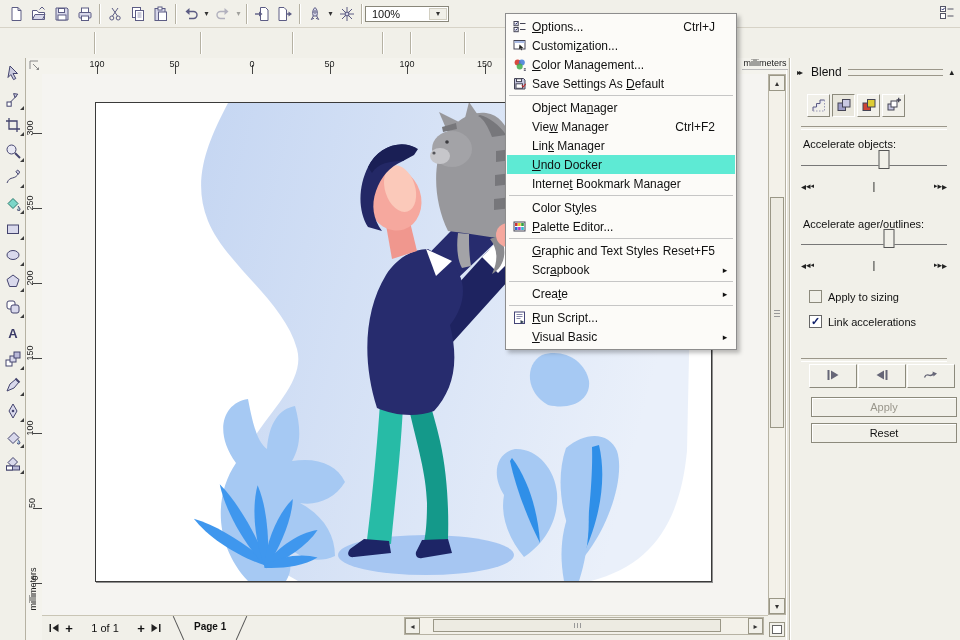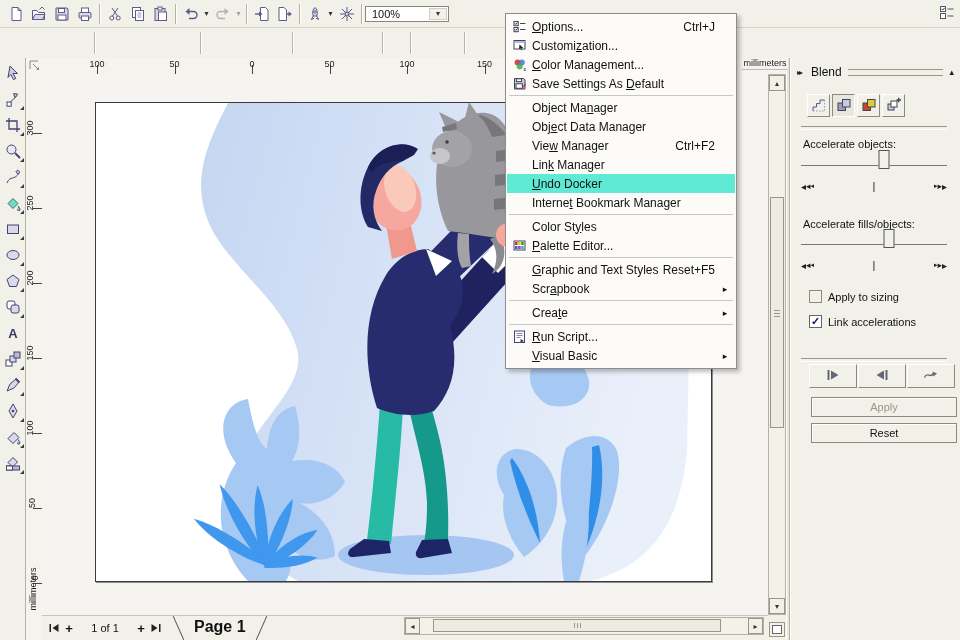--- a/index.html
+++ b/index.html
@@ -83,21 +83,21 @@
   .hthumb{position:absolute;top:1px;height:13px;background:#edebe2;border:1px solid #9a9786;box-sizing:border-box;}
   .hthumb .grip{position:absolute;top:3px;bottom:3px;left:50%;width:7px;margin-left:-3px;
         background:repeating-linear-gradient(to right,#999 0 1px,transparent 1px 3px);}
   
   .statusbar{position:absolute;left:42px;top:615px;width:726px;height:25px;background:#f1f0e9;
              border-top:1px solid #c9c5b5;display:flex;align-items:center;box-sizing:border-box;}
   .navbtn{width:16px;height:16px;display:flex;align-items:center;justify-content:center;flex:none;}
   .navplus{width:14px;text-align:center;font-weight:bold;font-size:13px;flex:none;}
   .pageind{width:58px;text-align:center;font-size:11px;flex:none;}
   .pagetab{position:relative;margin-left:10px;height:24px;line-height:22px;padding:0 20px;
-           font-weight:bold;font-size:16px;flex:none;}
+           font-weight:bold;font-size:10px;flex:none;}
   .pagetab .edge{position:absolute;top:-1px;width:1px;height:26px;background:#555;}
   .pagetab .edge.l{left:4px;transform:rotate(-24deg);}
   .pagetab .edge.r{right:4px;transform:rotate(24deg);}
   
   .splitter{position:absolute;left:786px;top:58px;width:4px;height:582px;background:#e9e7de;
             border-left:1px solid #fff;border-right:1px solid #b6b2a3;box-sizing:border-box;}
   .docker{position:absolute;left:790px;top:58px;width:170px;height:582px;background:#f1f0e9;
           border-left:1px solid #fff;box-sizing:border-box;}
   .dk-title{position:absolute;left:0;top:4px;width:100%;height:20px;display:flex;align-items:center;padding:0 6px;box-sizing:border-box;}
   .dk-pin{font-size:8px;letter-spacing:-2px;color:#222;width:14px;flex:none;}
@@ -700,21 +700,21 @@
     <div class="dk-arrows" style="top:122px;">
       <span style="font-size:10px;">◂</span>
         <span style="font-size:9px;">◂</span>
         <span style="font-size:7px;">◂</span>
       <span style="flex:1;text-align:center;font-size:11px;">|</span>
       <span style="font-size:7px;">▸</span>
         <span style="font-size:9px;">▸</span>
         <span style="font-size:10px;">▸</span>
     </div>
 
-    <div class="dk-label" style="left:12px;top:160px;">Accelerate fills/objects:</div>
+    <div class="dk-label" style="left:12px;top:160px;">Accelerate ager/outlines:</div>
     <div class="dk-track" style="top:186px;">
       <div class="dk-handle" style="top: -15px; left: 60%;" id="handle-fills"></div>
     </div>
     <div class="dk-arrows" style="top:201px;">
       <span style="font-size:10px;">◂</span>
         <span style="font-size:9px;">◂</span>
         <span style="font-size:7px;">◂</span>
       <span style="flex:1;text-align:center;font-size:11px;">|</span>
       <span style="font-size:7px;">▸</span>
         <span style="font-size:9px;">▸</span>
@@ -815,27 +815,20 @@
       <div class="menu-sep"></div>
       <div class="menu-item">
         <span class="mi-icon"></span>
         <span class="mi-label">Object Ma<u>n</u>ager</span>
         <span class="mi-spring"></span>
         <span class="mi-short"></span>
         <span class="mi-arrow"></span>
       </div>
       <div class="menu-item">
         <span class="mi-icon"></span>
-        <span class="mi-label">Obj<u>e</u>ct Data Manager</span>
-        <span class="mi-spring"></span>
-        <span class="mi-short"></span>
-        <span class="mi-arrow"></span>
-      </div>
-      <div class="menu-item">
-        <span class="mi-icon"></span>
         <span class="mi-label">Vie<u>w</u> Manager</span>
         <span class="mi-spring"></span>
         <span class="mi-short">Ctrl+F2</span>
         <span class="mi-arrow"></span>
       </div>
       <div class="menu-item">
         <span class="mi-icon"></span>
         <span class="mi-label">Lin<u>k</u> Manager</span>
         <span class="mi-spring"></span>
         <span class="mi-short"></span>

